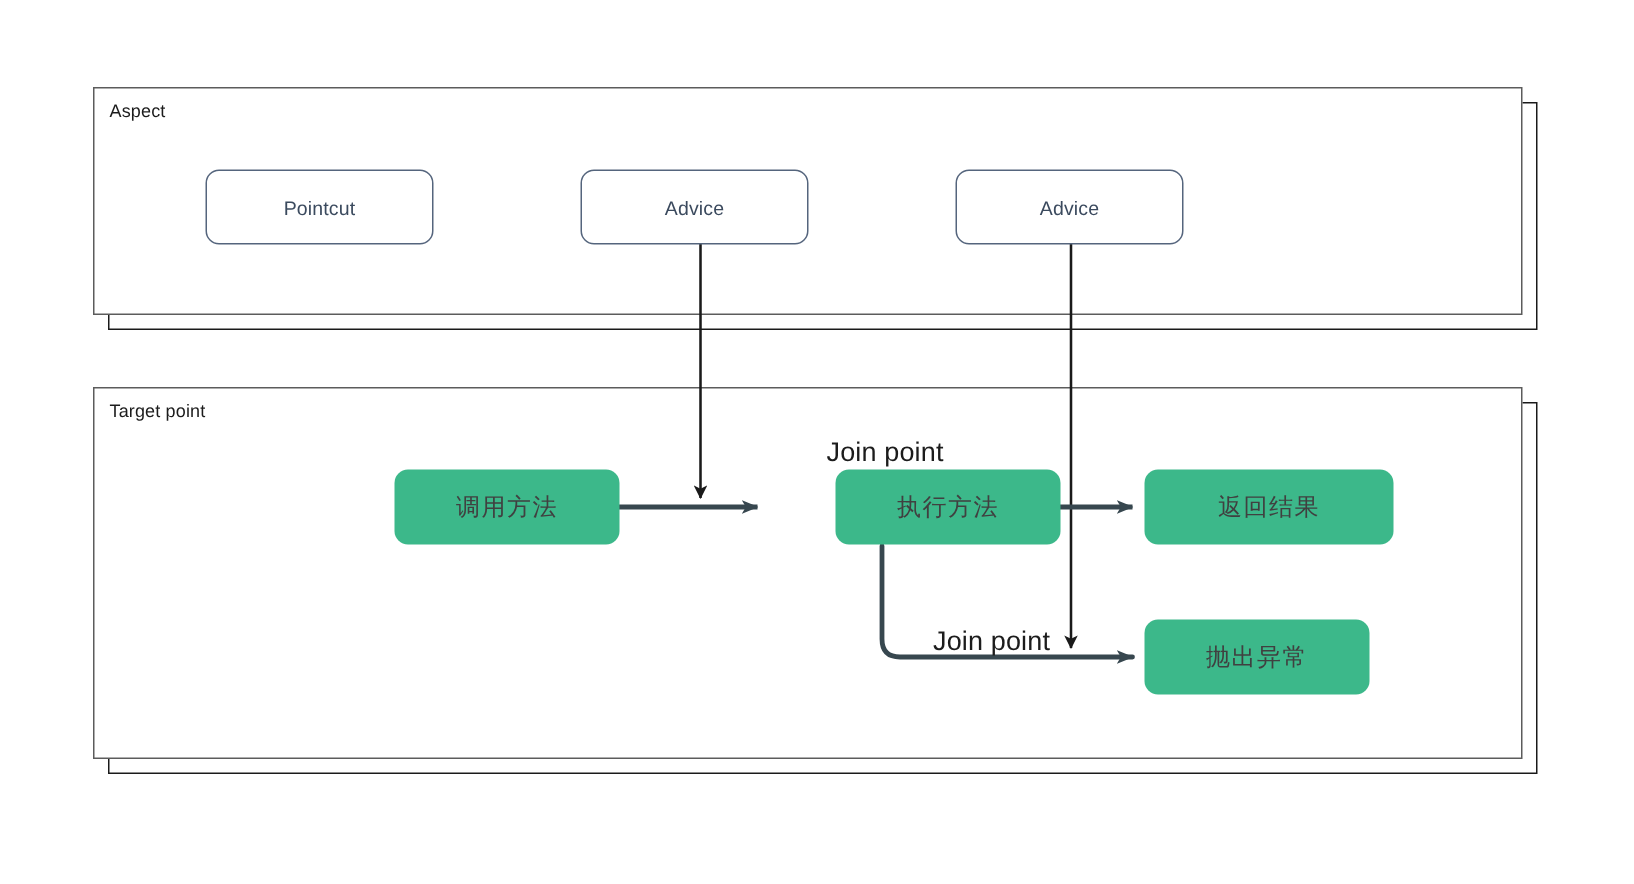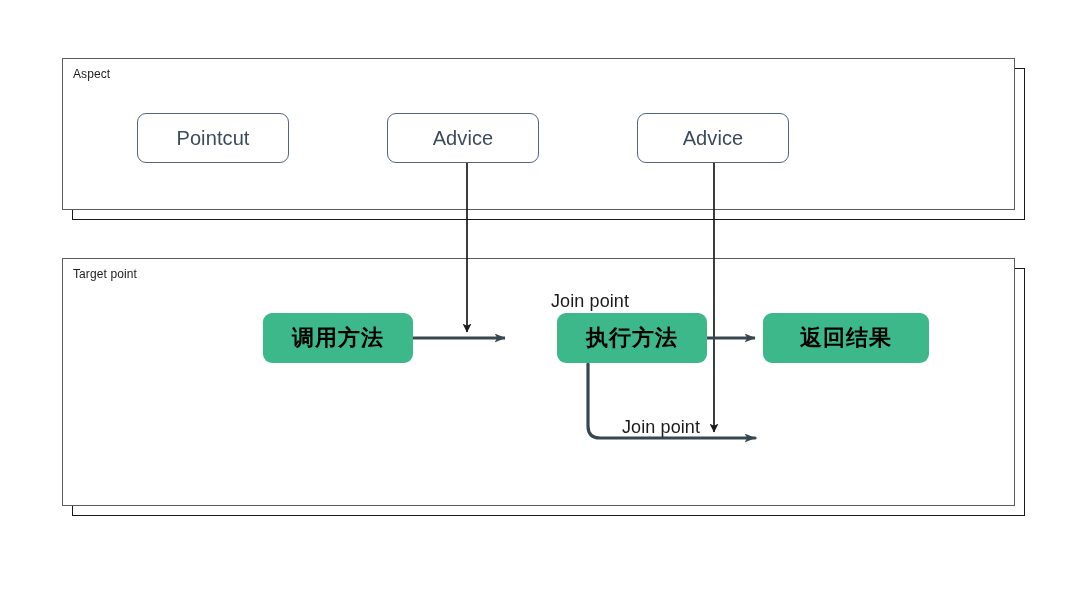--- a/index.html
+++ b/index.html
@@ -49,40 +49,39 @@
   
   .node-white {
     position: absolute;
     background: #ffffff;
     border: 1.7px solid #55657d;
     border-radius: 9px;
     box-sizing: border-box;
     display: flex;
     align-items: center;
     justify-content: center;
-    font-size: 20px;
+    font-size: 13px;
     color: #3b4a5e;
     white-space: nowrap;
     letter-spacing: 0.1px;
   }
   
   .node-green {
     position: absolute;
     background: #3eb489;
     background: #3cb88a;
     border-radius: 9px;
     box-sizing: border-box;
     display: flex;
     align-items: center;
     justify-content: center;
-    font-size: 22px;
-    color: #000000;
+    font-size: 16px;
+    color: #404040;
     white-space: nowrap;
     letter-spacing: 1px;
-    font-weight: bold;
   }
   
   .edge-label {
     position: absolute;
     font-size: 18px;
     color: #1c1c1c;
     background: transparent;
     white-space: nowrap;
     line-height: 1;
     letter-spacing: 0.1px;
@@ -137,18 +136,19 @@
   <div class="node-white" style="left:387px; top:113px; width:152px; height:50px;">Advice</div>
 
   <div class="node-white" style="left:637px; top:113px; width:152px; height:50px;">Advice</div>
 
   <div class="node-green" style="left:263px; top:313px; width:150px; height:50px;">调用方法</div>
 
   <div class="node-green" style="left:513px; top:313px; width:150px; height:50px;margin-left:44px;">执行方法</div>
 
   <div class="node-green" style="left:763px; top:313px; width:166px; height:50px;">返回结果</div>
 
+  <div class="node-green" style="left:763px; top:413px; width:150px; height:50px;">抛出异常</div>
 
   <div class="edge-label" style="left:551px; top:292px;">Join point</div>
 
   <div class="edge-label" style="left:622px; top:418px;">Join point</div>
 
 </div>
 
 </body></html>

